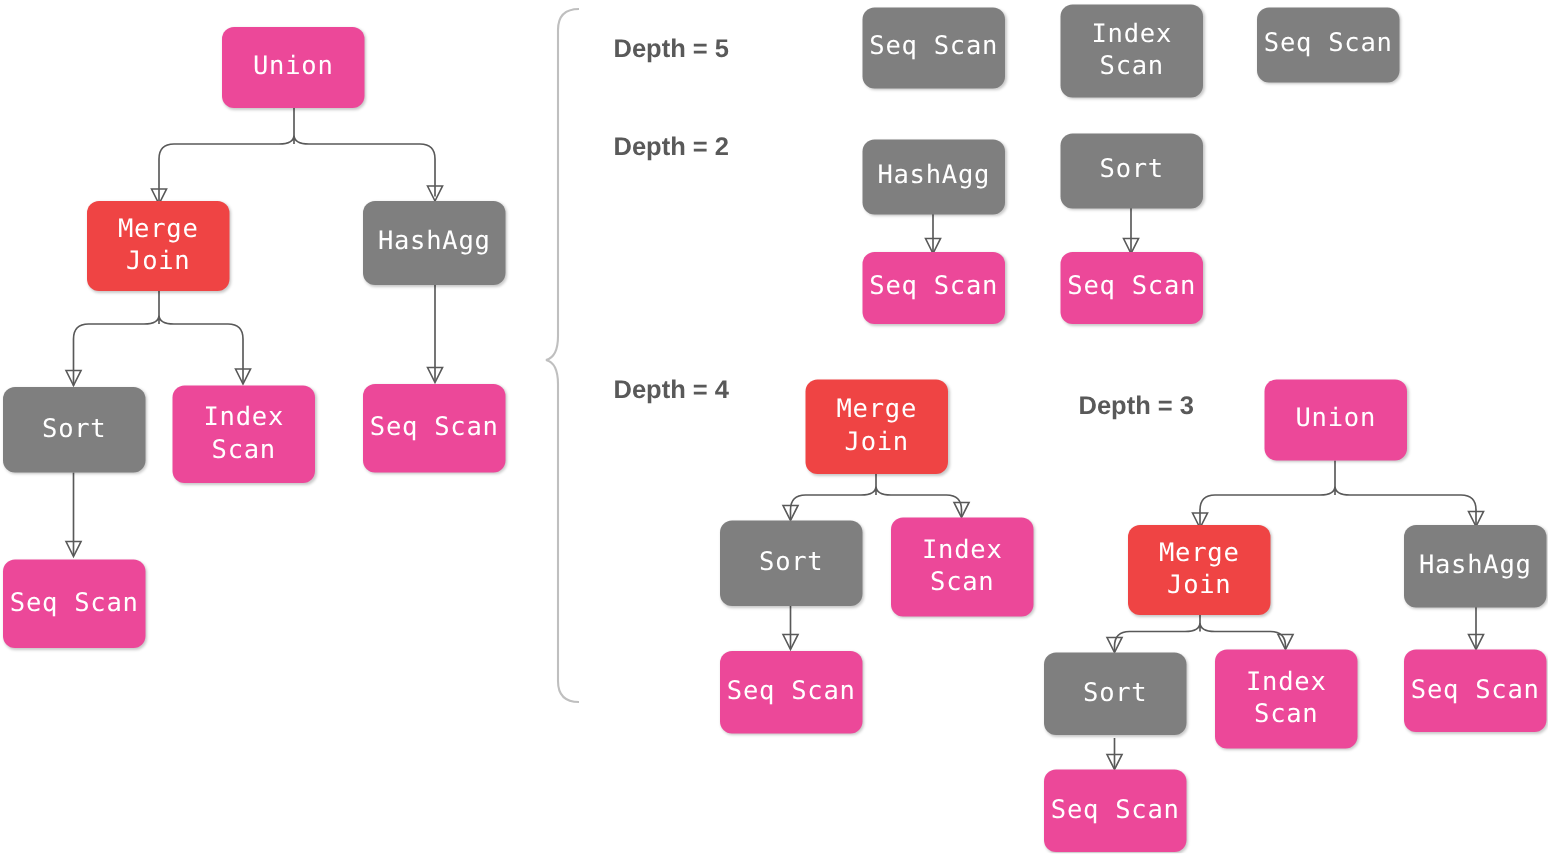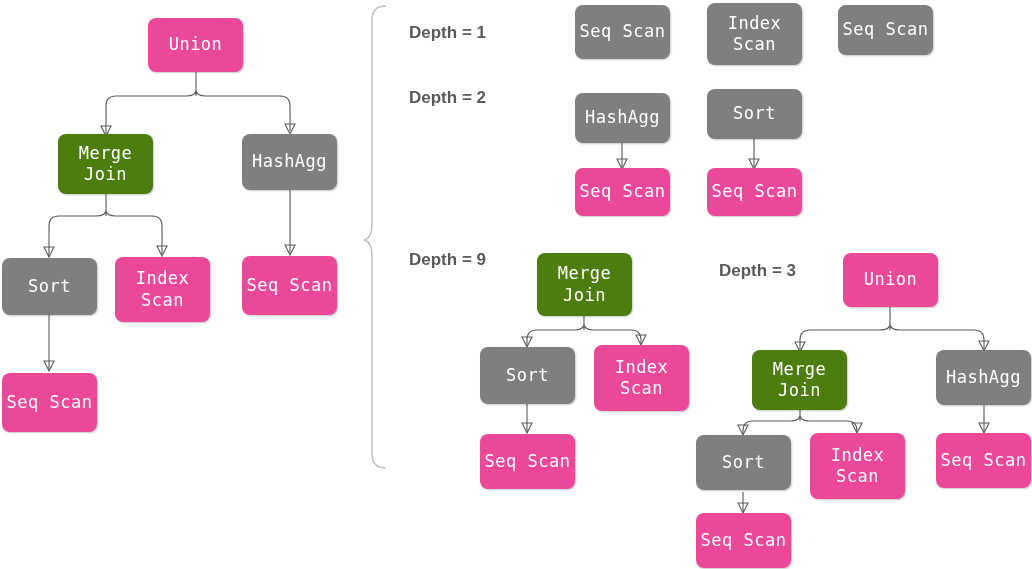--- a/index.html
+++ b/index.html
@@ -28,21 +28,21 @@
     text-align: center;
     color: #ffffff;
     font-family: "DejaVu Sans Mono", "Liberation Mono", monospace;
     font-size: 17px;
     line-height: 1.25;
     letter-spacing: 0.5px;
     white-space: pre-line;
     box-shadow: 1px 1px 2px rgba(0,0,0,0.22);
     user-select: none;
   }
-  .node.tone-light   { background: #4d7c0f; }
+  .node.tone-light   { background: #ef4444; }
   .node.tone-mid     { background: #7f7f7f; }
   .node.tone-dark    { background: #ec4899; }
 
   
   .depth-label {
     position: absolute;
     color: #595959;
     font-family: "Liberation Sans", sans-serif;
     font-weight: bold;
     font-size: 17px;
@@ -137,40 +137,40 @@
 
   <div class="node tone-mid" style="left:2px; top:258px; width:95px; height:57px;">Sort</div>
 
   <div class="node tone-dark" style="left:115px; top:257px; width:95px; height:65px;">Index
 Scan</div>
 
   <div class="node tone-dark" style="left:242px; top:256px; width:95px; height:59px;">Seq Scan</div>
 
   <div class="node tone-dark" style="left:2px; top:373px; width:95px; height:59px;">Seq Scan</div>
 
-  <div class="depth-label" style="left:409px; top:23px;">Depth = 1</div>
+  <div class="depth-label" style="left:409px; top:23px;">Depth = 5</div>
 
   <div class="node tone-mid" style="left:575px; top:5px; width:95px; height:54px;">Seq Scan</div>
 
   <div class="node tone-mid" style="left:707px; top:3px; width:95px; height:62px;">Index
 Scan</div>
 
   <div class="node tone-mid" style="left:838px; top:5px; width:95px; height:50px;">Seq Scan</div>
 
   <div class="depth-label" style="left:409px; top:88px;text-align:center;">Depth = 2</div>
 
   <div class="node tone-mid" style="left:575px; top:93px; width:95px; height:50px;">HashAgg</div>
 
   <div class="node tone-dark" style="left:575px; top:168px; width:95px; height:48px;">Seq Scan</div>
 
   <div class="node tone-mid" style="left:707px; top:89px; width:95px; height:50px;">Sort</div>
 
   <div class="node tone-dark" style="left:707px; top:168px; width:95px; height:48px;">Seq Scan</div>
 
-  <div class="depth-label" style="left:409px; top:250px;">Depth = 9</div>
+  <div class="depth-label" style="left:409px; top:250px;">Depth = 4</div>
 
   <div class="node tone-light" style="left:537px; top:253px; width:95px; height:63px;">Merge
 Join</div>
 
   <div class="node tone-mid" style="left:480px; top:347px; width:95px; height:57px;">Sort</div>
 
   <div class="node tone-dark" style="left:594px; top:345px; width:95px; height:66px;">Index
 Scan</div>
 
   <div class="node tone-dark" style="left:480px; top:434px; width:95px; height:55px;">Seq Scan</div>

